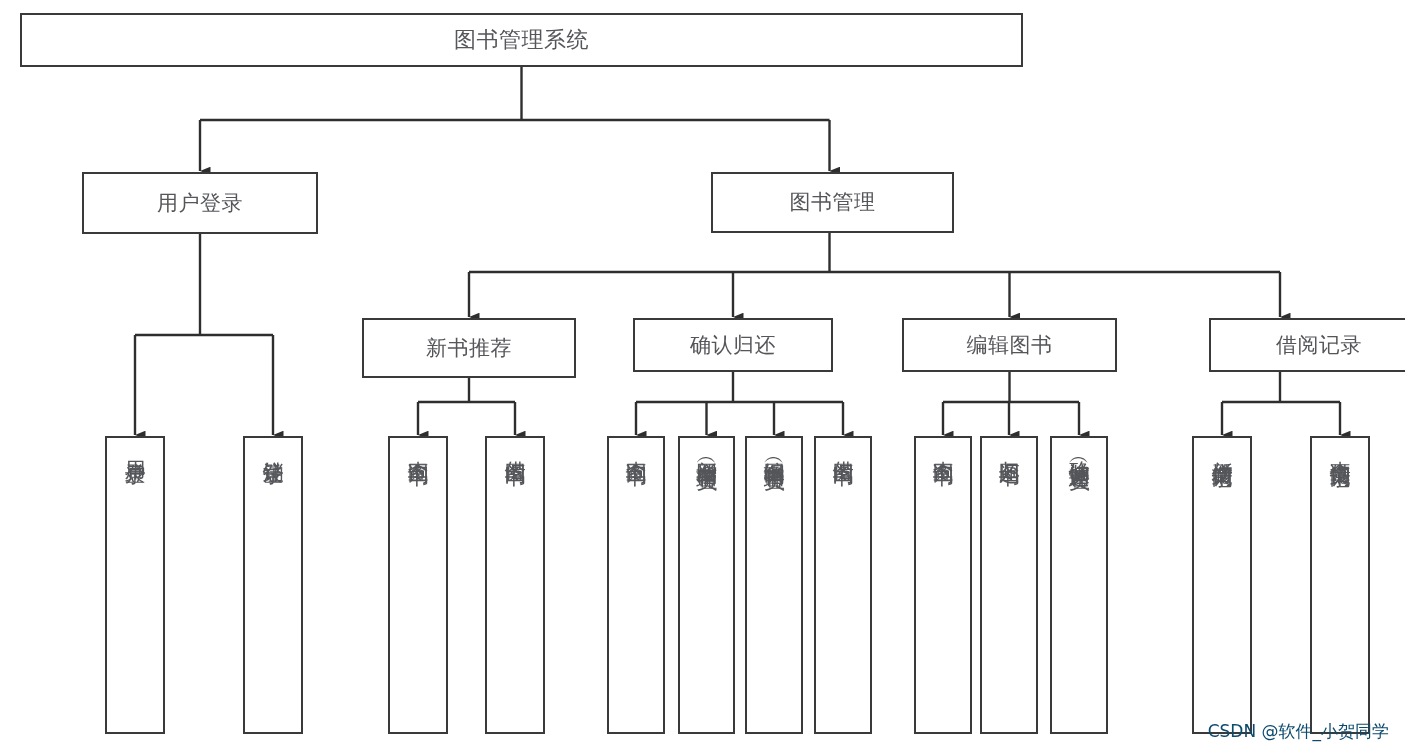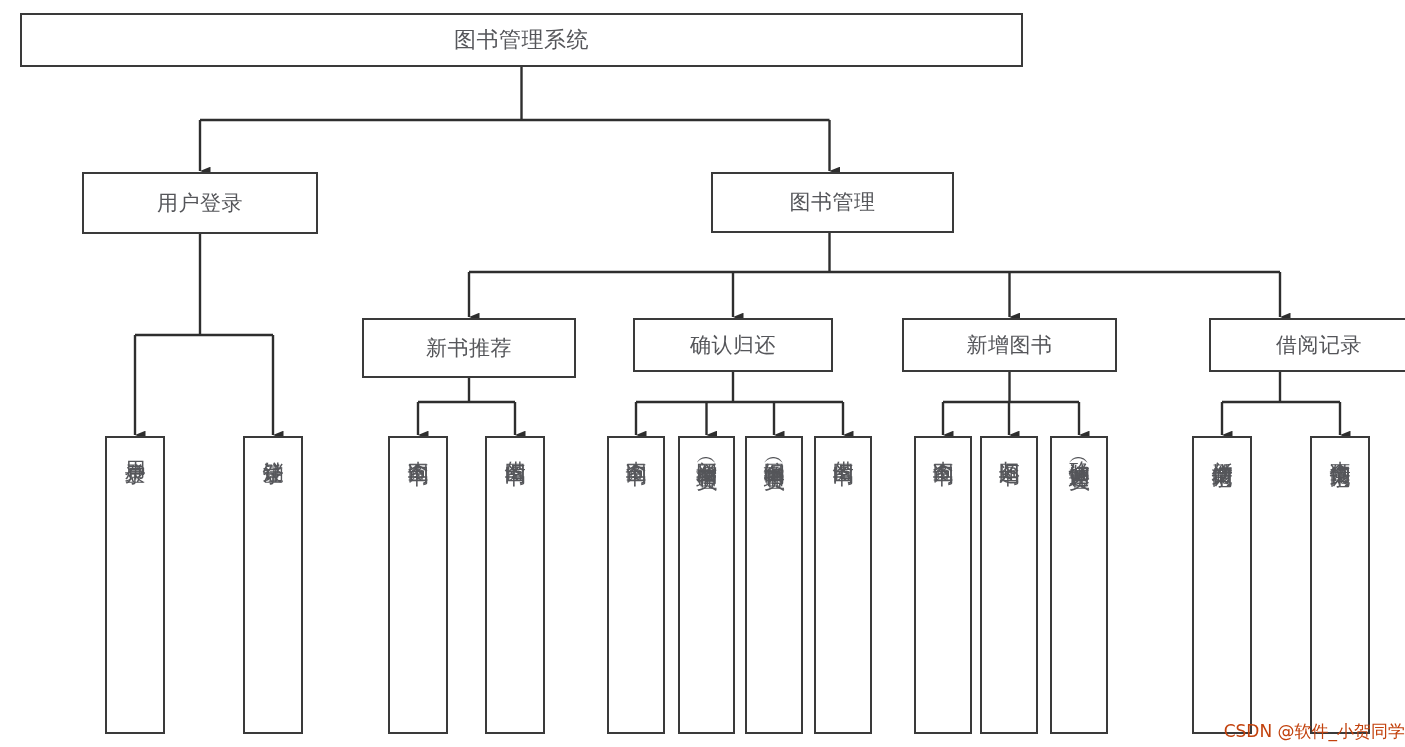--- a/index.html
+++ b/index.html
@@ -57,24 +57,24 @@
   .node.leaf .label {
     writing-mode: vertical-rl;
     text-orientation: upright;
     font-size: 21px;
     line-height: 1.08;
     letter-spacing: 1.5px;
     white-space: nowrap;
   }
   #watermark {
     position: absolute;
-    right: 0;
+    right: 16px;
     bottom: 4px;
     font-size: 17px;
-    color: #c2410c;
+    color: #0c4a6e;
     z-index: 5;
     white-space: nowrap;
     font-family: "DejaVu Sans", "Liberation Sans", sans-serif;
   }
 </style>
 </head>
 <body>
 
 <div id="canvas">
   <svg id="edges" viewBox="0 0 1405 747" xmlns="http://www.w3.org/2000/svg">
@@ -130,21 +130,21 @@
       <div class="node horiz" style="left: 711px; top: 172px; width: 243px; height: 61px; align-items: center;">
         <span class="label">图书管理</span>
       </div>
       <div class="node horiz" style="left: 362px; top: 318px; width: 214px; height: 60px;">
         <span class="label">新书推荐</span>
       </div>
       <div class="node horiz" style="left: 633px; top: 318px; width: 200px; height: 54px;">
         <span class="label">确认归还</span>
       </div>
       <div class="node horiz" style="left: 902px; top: 318px; width: 215px; height: 54px;">
-        <span class="label">新增图书</span>
+        <span class="label">编辑图书</span>
       </div>
       <div class="node horiz" style="left: 1170px; top: 318px; width: 220px; height: 54px; margin-left: 39px;">
         <span class="label">借阅记录</span>
       </div>
       <div class="node leaf" style="left: 105px; top: 436px; width: 60px; height: 298px;">
         <span class="label">用户登录</span>
       </div>
       <div class="node leaf" style="left: 243px; top: 436px; width: 60px; height: 298px;">
         <span class="label">注销登录</span>
       </div>

